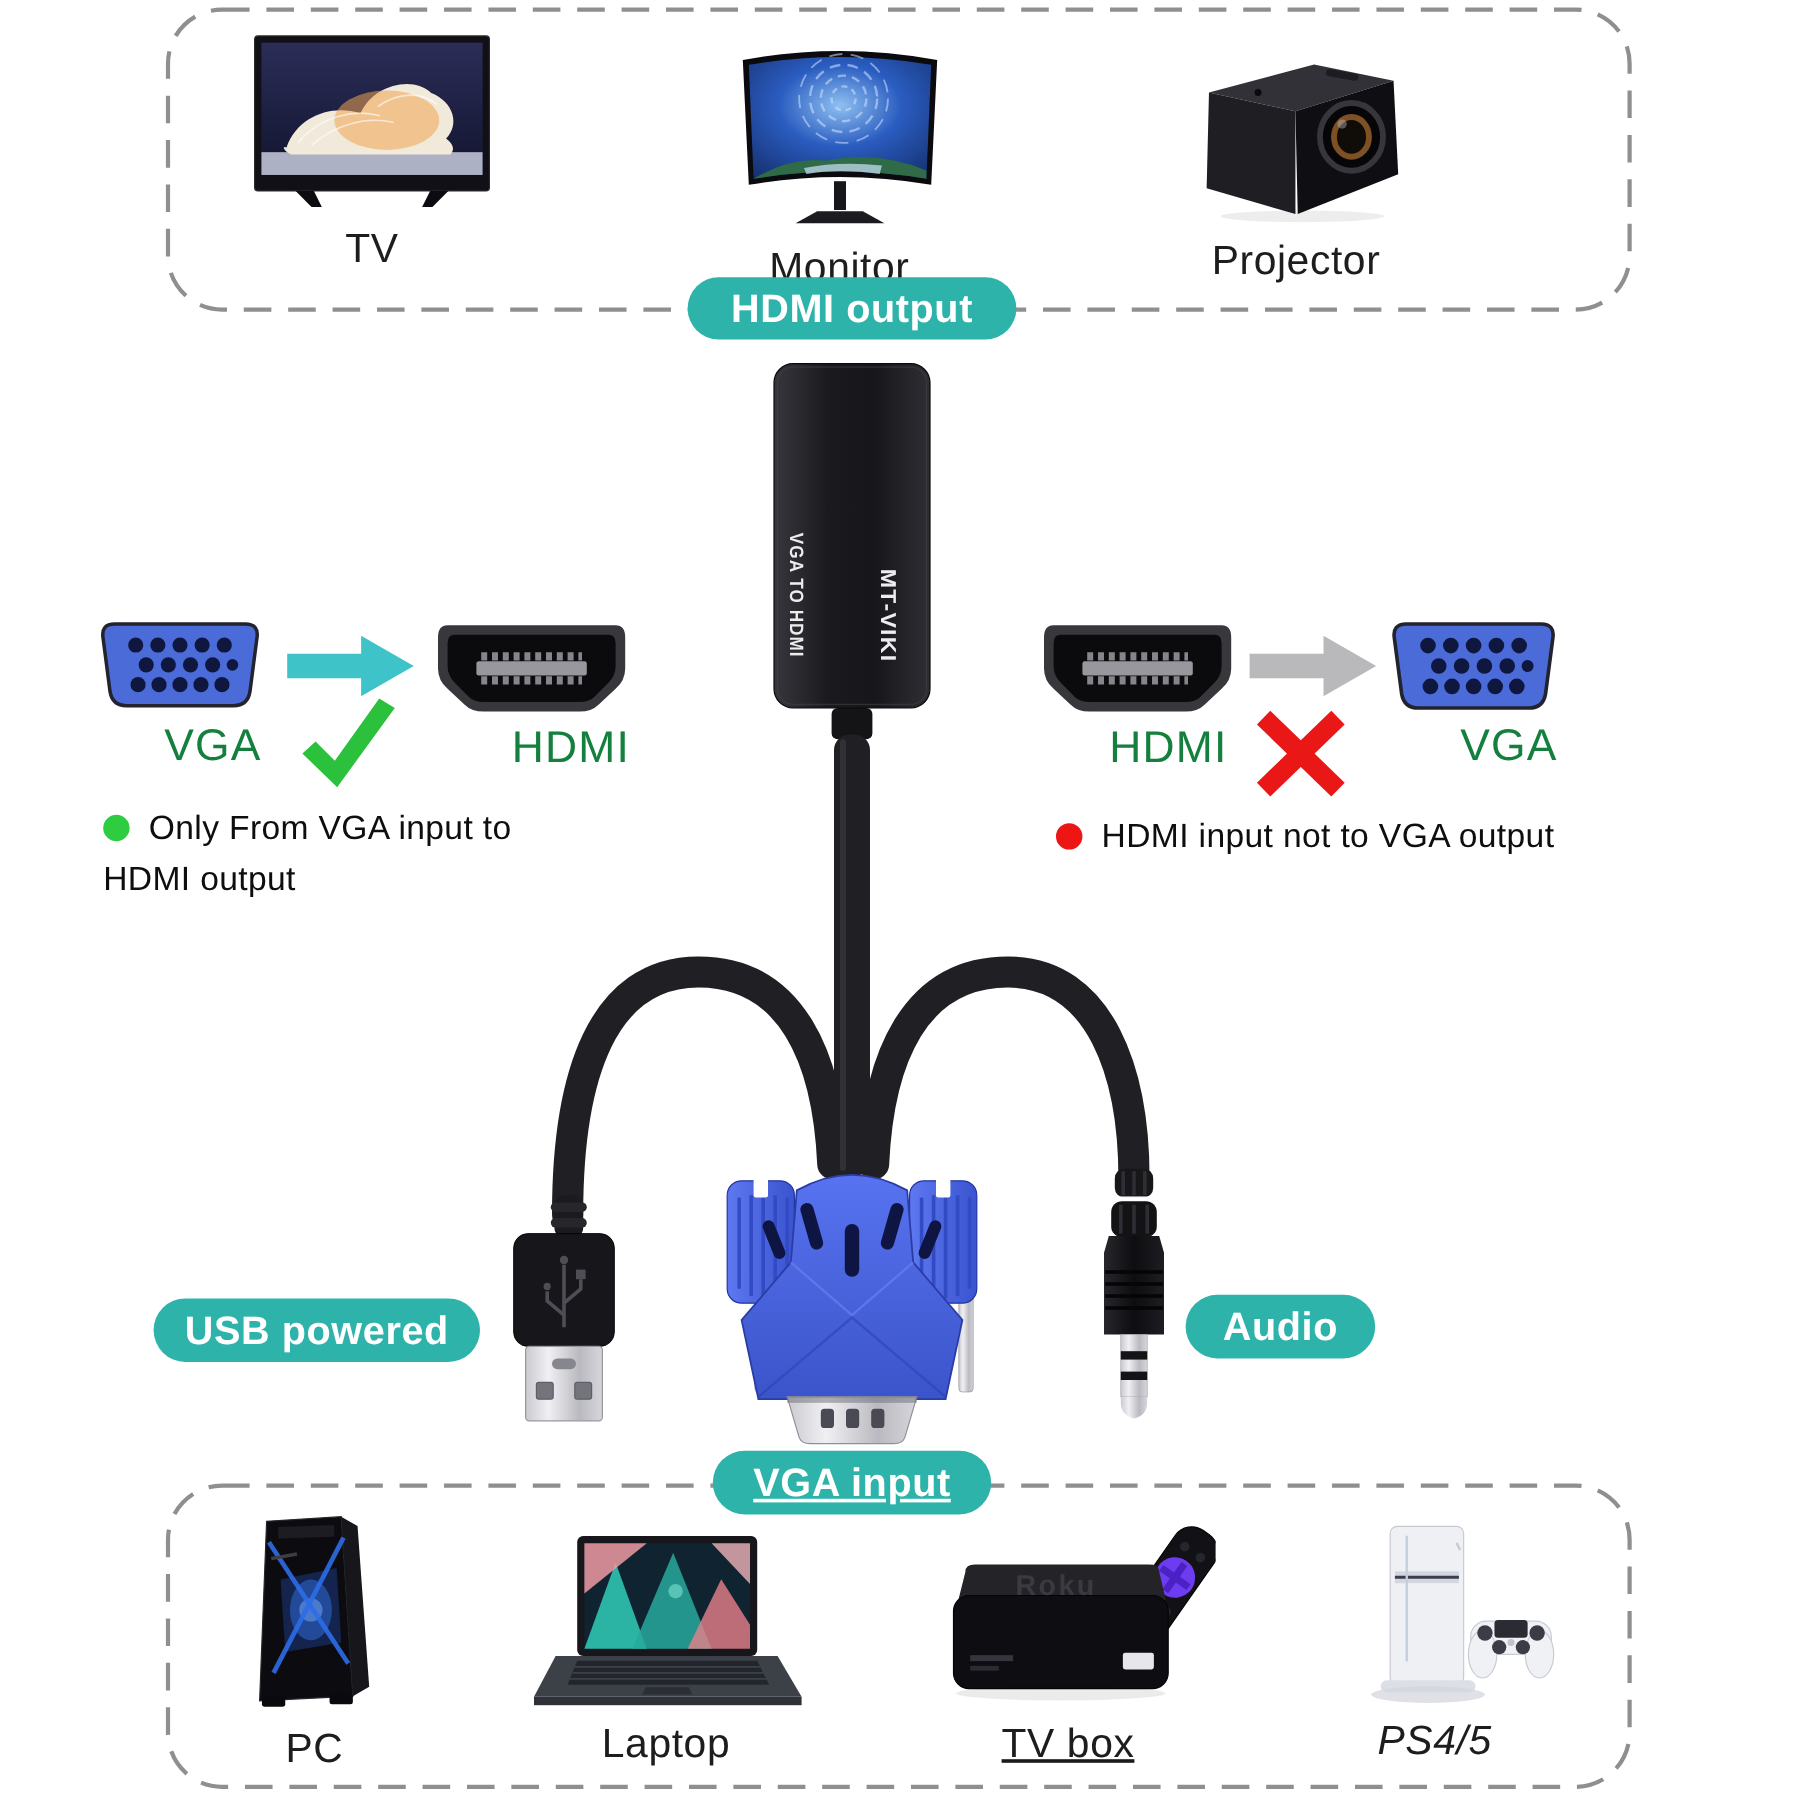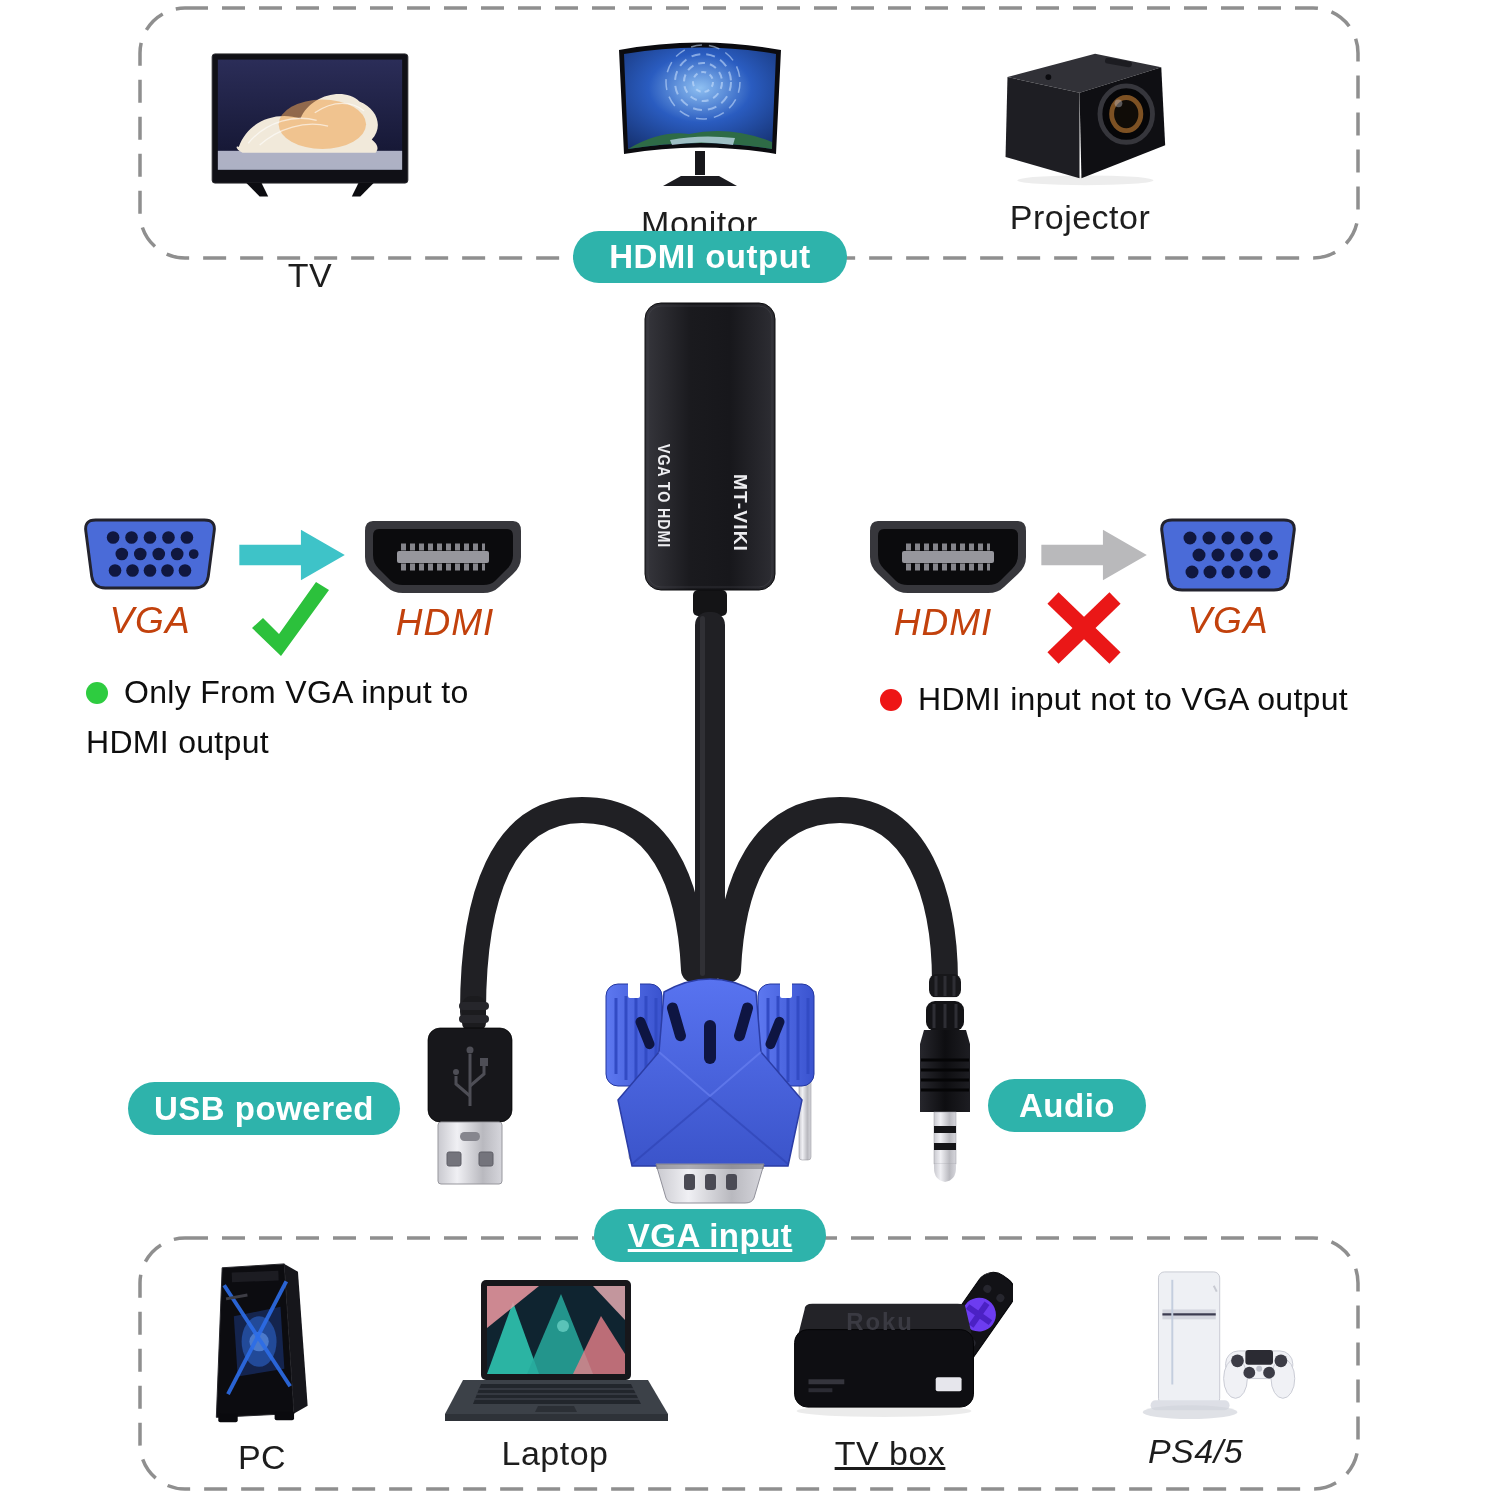--- a/index.html
+++ b/index.html
@@ -8,22 +8,22 @@
     font-family:"Liberation Sans", sans-serif; overflow:hidden; color:#1b1b1b;
   }
   .abs { position:absolute; }
   .device { position:absolute; display:flex; flex-direction:column; align-items:center; }
   .device-label { font-size:34px; color:#1d1d1d; margin-top:8px; letter-spacing:0.5px; white-space:nowrap; }
   .pill {
     position:absolute; background:#2eb3ab; color:#ffffff; font-weight:bold; font-size:33px;
     display:flex; align-items:center; justify-content:center; border-radius:28px; z-index:7;
     letter-spacing:0.5px; white-space:nowrap;
   }
-  .port-label { position:absolute; font-size:37px; color:#c2410c; text-align:center; letter-spacing:1px;font-style:italic; }
-  .note { position:absolute; font-size:32px; color:#0e0e0e; line-height:1.55; letter-spacing:0.3px; }
+  .port-label { position:absolute; font-size:37px; color:#15803d; text-align:right; letter-spacing:1px; }
+  .note { position:absolute; font-size:28px; color:#0e0e0e; line-height:1.55; letter-spacing:0.3px; }
   .note-line { display:flex; align-items:center; white-space:nowrap; }
   .dot { display:inline-block; width:22px; height:22px; border-radius:50%; margin-right:16px; flex:0 0 auto; }
   .dot-green { background:#2ecc40; }
   .dot-red { background:#ee1515; }
   .arrow-teal { color:#3ec3c8; }
   .arrow-gray { color:#b9b9bb; }
   svg { display:block; }
 </style>
 </head>
 <body>
@@ -99,21 +99,21 @@
       <symbol id="sym-arrow" viewBox="0 0 115 60">
         <polygon points="0,19 66,19 66,3 113,30 66,57 66,41 0,41" fill="currentColor"></polygon>
       </symbol>
     </defs>
   </svg>
 
   <svg class="abs" style="left:136px; top:4px;" width="1226" height="258">
     <rect x="4" y="4" width="1218" height="250" rx="45" fill="none" stroke="#8f8f8f" stroke-width="3.5" stroke-dasharray="23 14"></rect>
   </svg>
 
-  <div class="device" style="left:185px; top:52px; width:250px;gap:44px;">
+  <div class="device" style="left:185px; top:28px; width:250px;">
     <svg width="210" height="152" viewBox="0 0 210 160">
       <rect x="2" y="2" width="206" height="136" rx="3" fill="#101016" stroke="#2a2a2e"></rect>
       <rect x="8" y="8" width="194" height="116" fill="url(#gTVsky)"></rect>
       <rect x="8" y="104" width="194" height="20" fill="#c9cdde" opacity="0.85"></rect>
       <path d="M30,100 C40,72 70,62 95,70 C105,46 140,36 157,52 C177,60 182,80 170,92 C176,97 178,101 174,106 L34,106 C27,103 26,98 30,100 Z" fill="#f1e9da"></path>
       <ellipse cx="118" cy="76" rx="46" ry="26" fill="#efa452" opacity="0.55"></ellipse>
       <g stroke="#ffffff" stroke-width="1.4" fill="none" opacity="0.6">
         <path d="M40,96 C60,72 90,66 112,72"></path>
         <path d="M52,98 C72,80 100,72 124,78"></path>
         <path d="M110,64 C130,50 150,52 162,62"></path>

